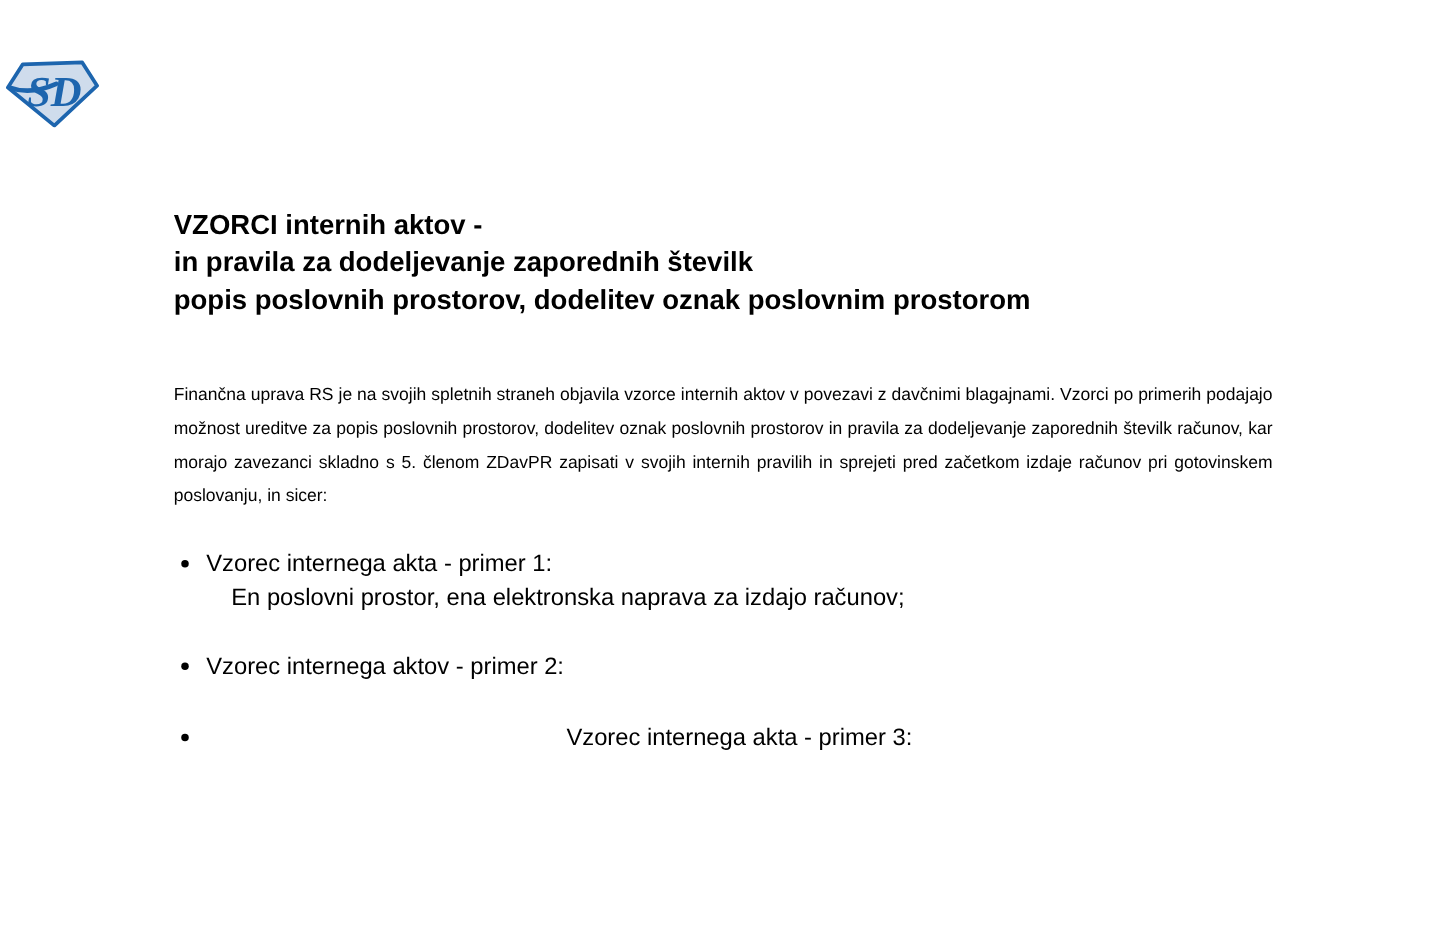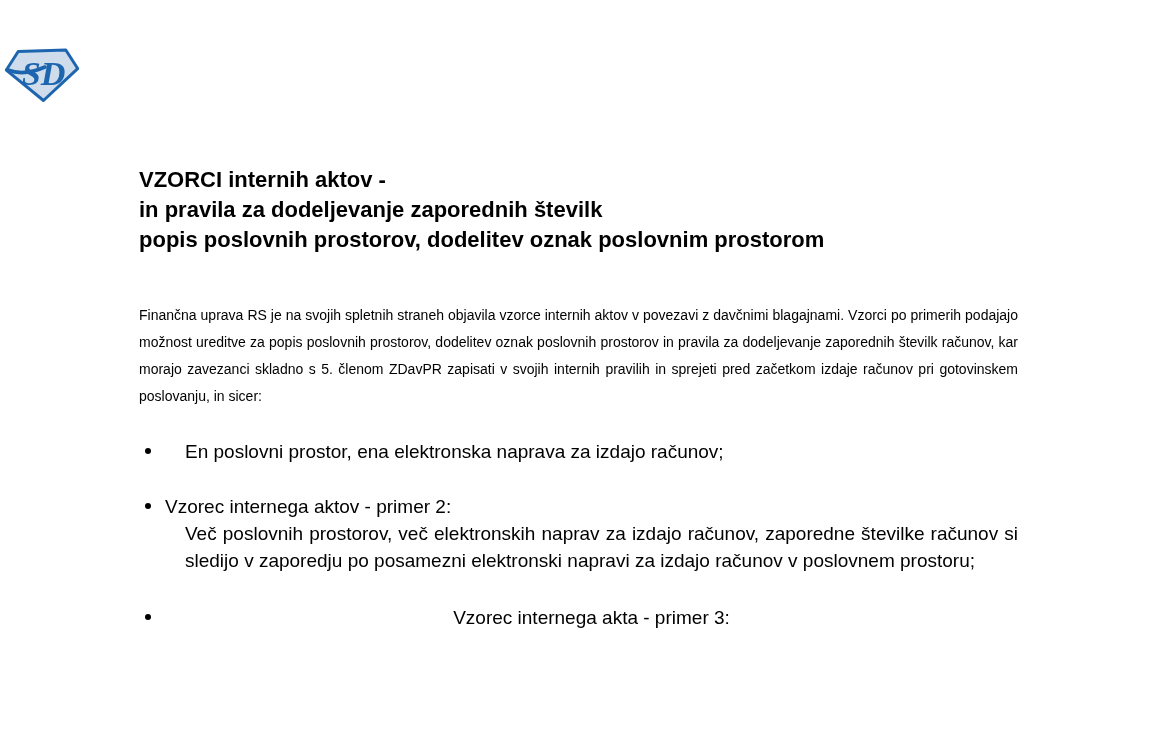--- a/index.html
+++ b/index.html
@@ -87,29 +87,29 @@
     <div>popis poslovnih prostorov, dodelitev oznak poslovnim prostorom</div>
   </h1>
 
   <p class="para">Finančna uprava RS je na svojih spletnih straneh objavila vzorce internih aktov v povezavi z davčnimi blagajnami. Vzorci po primerih podajajo možnost ureditve za popis poslovnih prostorov, dodelitev oznak poslovnih prostorov in pravila za dodeljevanje zaporednih številk računov, kar morajo zavezanci skladno s 5. členom ZDavPR zapisati v svojih internih pravilih in sprejeti pred začetkom izdaje računov pri gotovinskem poslovanju, in sicer:</p>
 
   <ul class="bullets">
 
     <li class="bullet">
       <span class="dot"></span>
       <span class="btext">
+        <span class="bheader">Vzorec internega akta - primer 1:</span>
         <span class="bbody">En poslovni prostor, ena elektronska naprava za izdajo računov;</span>
       </span>
     </li>
 
     <li class="bullet">
       <span class="dot"></span>
       <span class="btext">
         <span class="bheader">Vzorec internega aktov - primer 2:</span>
-        <span class="bbody">Več poslovnih prostorov, več elektronskih naprav za izdajo računov, zaporedne številke računov si sledijo v zaporedju po posamezni elektronski napravi za izdajo računov v poslovnem prostoru;</span>
       </span>
     </li>
 
     <li class="bullet">
       <span class="dot"></span>
       <span class="btext">
         <span class="bheader">Vzorec internega akta - primer 3:</span>
       </span>
     </li>
 

